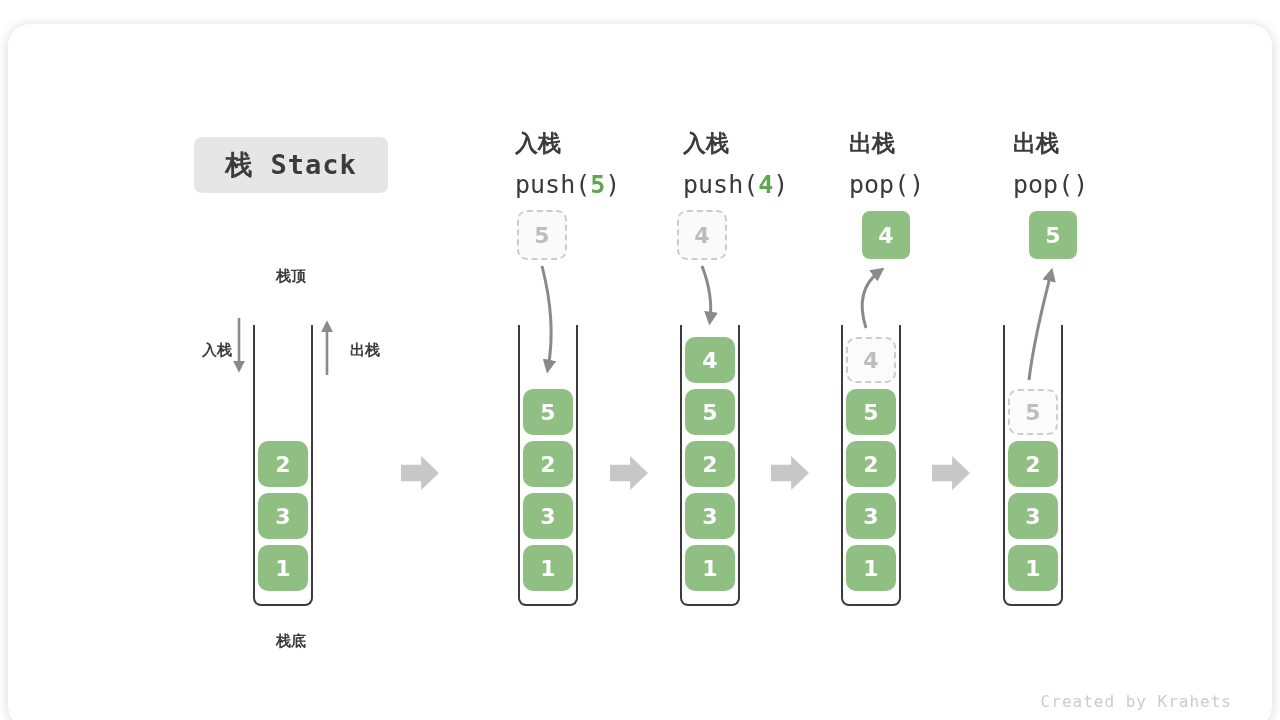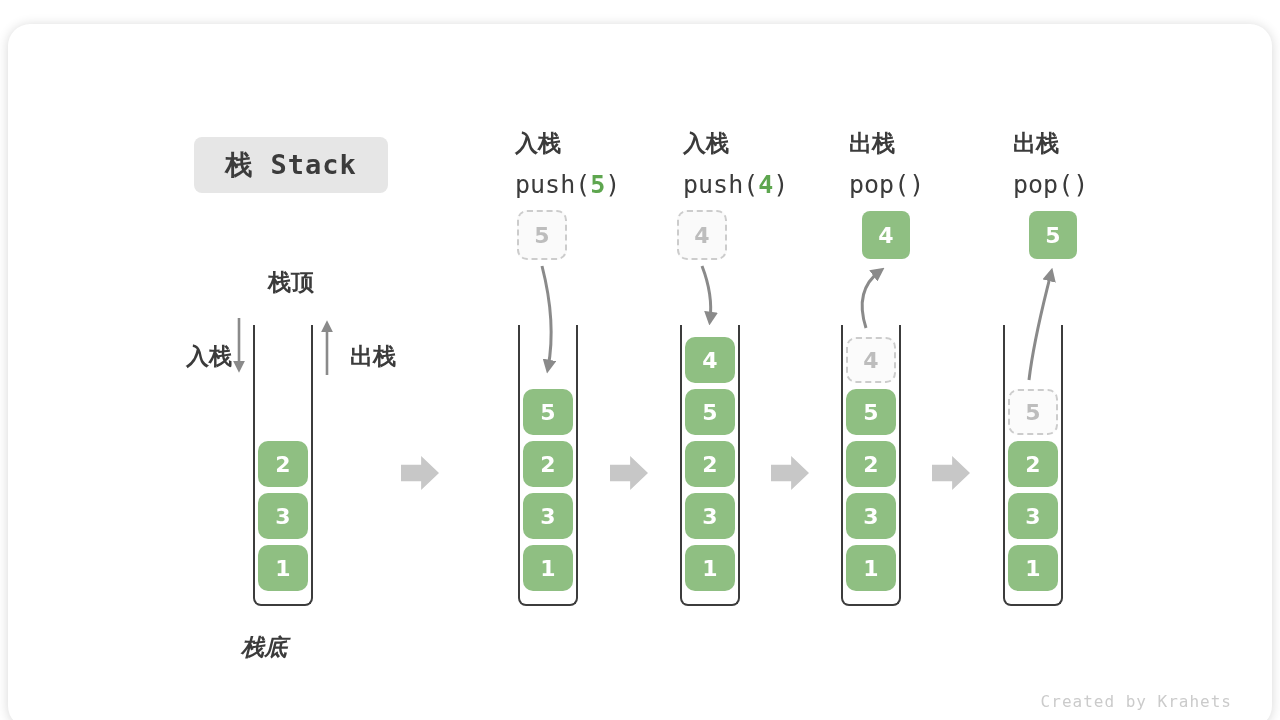--- a/index.html
+++ b/index.html
@@ -11,23 +11,23 @@
   *{margin:0;padding:0;box-sizing:border-box;}
   html,body{width:1280px;height:720px;overflow:hidden;background:#ffffff;
     font-family:"DejaVu Sans",sans-serif;}
   .card{position:absolute;left:8px;top:24px;width:1264px;height:704px;
     background:#ffffff;border-radius:22px;box-shadow:0 1px 12px rgba(0,0,0,0.16);}
   .title-box{position:absolute;left:186px;top:113px;width:194px;height:56px;
     background:var(--title-bg);border-radius:8px;display:flex;align-items:center;
     justify-content:center;}
   .title-box span{font-family:"DejaVu Sans Mono",monospace;font-size:27px;
     font-weight:bold;color:var(--text-dark);letter-spacing:1px;}
-  .label{position:absolute;font-size:23px;font-weight:bold;color:var(--text-dark);}
+  .label{position:absolute;font-size:15px;font-weight:bold;color:var(--text-dark);}
   .lbl-top{left:233px;top:243px;width:100px;text-align:center;}
-  .lbl-bottom{left:233px;top:608px;width:100px;text-align:left;font-style:italic;}
+  .lbl-bottom{left:233px;top:608px;width:100px;text-align:center;}
   .lbl-push{left:166px;top:317px;width:58px;text-align:right;}
   .lbl-pop{left:342px;top:317px;width:58px;text-align:left;}
   .op{position:absolute;top:104px;}
   .op .op-name{font-size:23px;font-weight:bold;color:var(--text-dark);height:32px;}
   .op .op-code{font-family:"DejaVu Sans Mono",monospace;font-size:25px;
     color:var(--text-dark);margin-top:10px;}
   .op .op-arg{color:var(--code-green);font-weight:bold;}
   .well{position:absolute;top:301px;width:60px;height:281px;
     border-left:2px solid var(--wall);border-right:2px solid var(--wall);
     border-bottom:2px solid var(--wall);border-radius:0 0 8px 8px;background:#fff;}

